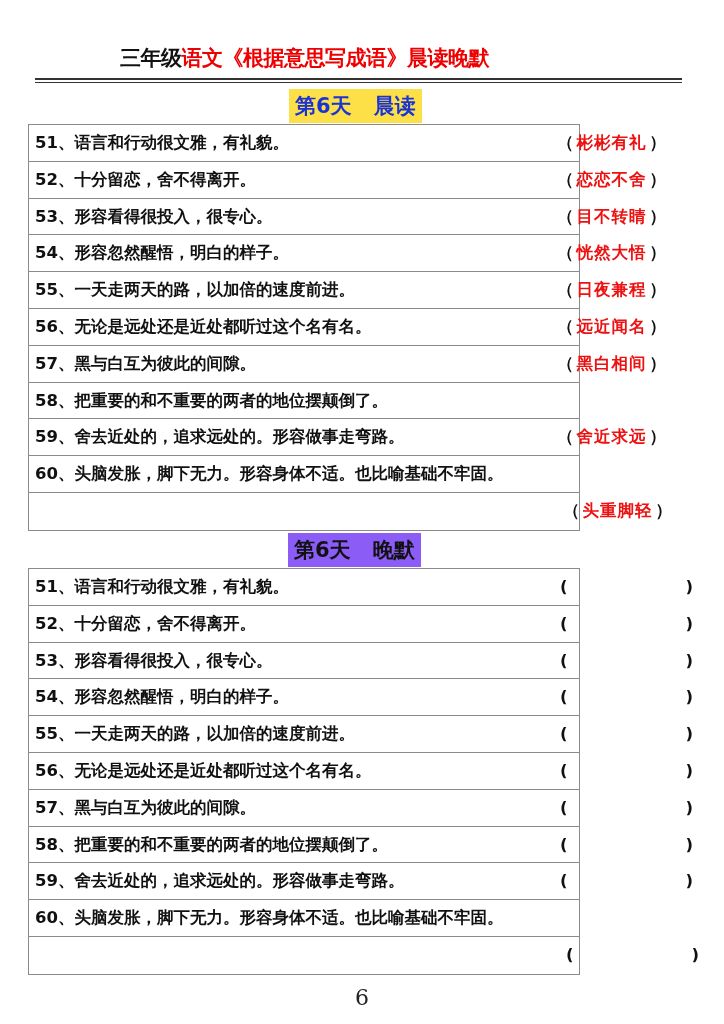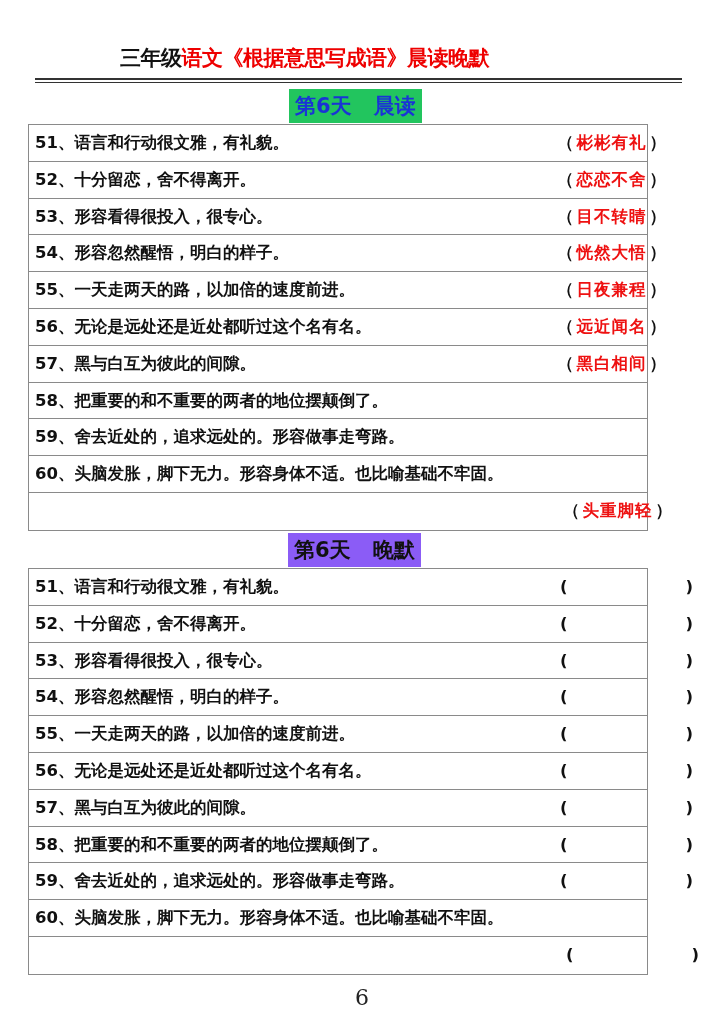--- a/index.html
+++ b/index.html
@@ -14,26 +14,26 @@
   .title .black { color: #111; }
   .title .red { color: #ee0000; }
   .rule { position: absolute; left: 35px; width: 647px; background: #333; }
   .rule.r1 { top: 78px; height: 2px; }
   .rule.r2 { top: 82px; height: 1px; }
 
   .section-head {
     position: absolute; height: 34px; line-height: 34px; padding: 0 6px;
     font-size: 21px; font-weight: bold; white-space: nowrap;
   }
-  .section-head.morning { left: 289px; top: 89px; background: #22c55e; color: #1a33d6; }
+  .section-head.morning { left: 289px; top: 89px; background: #fde047; color: #1a33d6; }
   .section-head.evening { left: 288px; top: 533px; background: #8b5cf6; color: #111; }
   .section-head .gap { display: inline-block; width: 22px; }
 
   .table {
-    position: absolute; left: 28px; width: 620px;
+    position: absolute; left: 28px; width: 552px;
     border: 1.5px solid #8a8a8a; box-sizing: border-box;
   }
   .table.t1 { top: 124px; }
   .table.t2 { top: 568px; }
   .row {
     position: relative; height: 36.8px; border-bottom: 1.5px solid #8a8a8a;
     box-sizing: border-box; font-size: 16.5px; font-weight: bold;
   }
   .row:last-child { border-bottom: none; }
   .q { position: absolute; left: 6px; top: 0; line-height: 35px; white-space: nowrap; color: #111; }
@@ -93,20 +93,21 @@
     </div>
   <div class="row">
       <span class="q">57、黑与白互为彼此的间隙。</span>
       <span class="ans"><span class="paren">（</span><span class="ans-text">黑白相间</span><span class="paren">）</span></span>
     </div>
   <div class="row">
       <span class="q">58、把重要的和不重要的两者的地位摆颠倒了。</span>
     </div>
   <div class="row">
       <span class="q">59、舍去近处的，追求远处的。形容做事走弯路。</span>
+      <span class="ans"><span class="paren">（</span><span class="ans-text">舍近求远</span><span class="paren">）</span></span>
     </div>
   <div class="row">
       <span class="q">60、头脑发胀，脚下无力。形容身体不适。也比喻基础不牢固。</span>
     </div>
   <div class="row last">
       <span class="ans"><span class="paren">（</span><span class="ans-text">头重脚轻</span><span class="paren">）</span></span>
     </div>
 </div>
 
 <div class="section-head evening">

